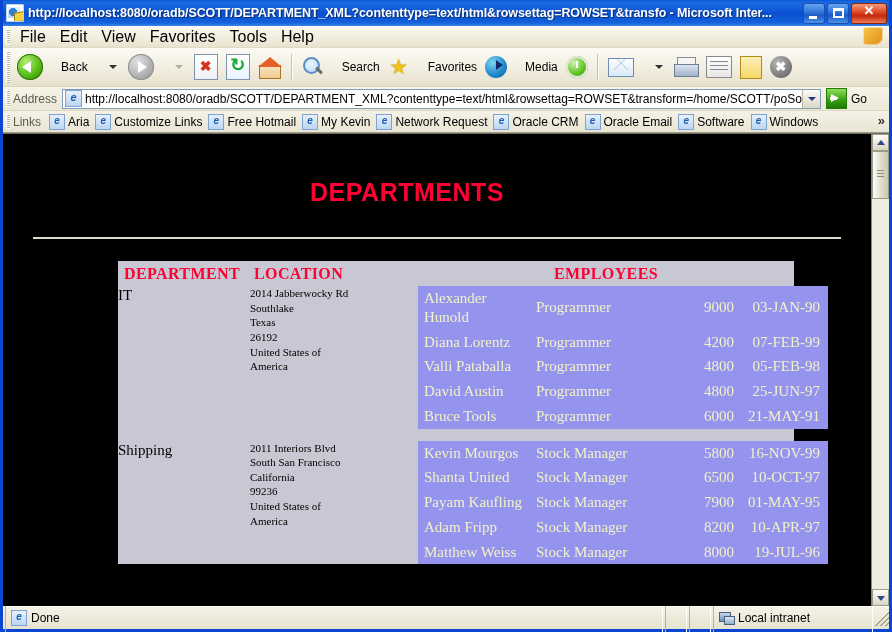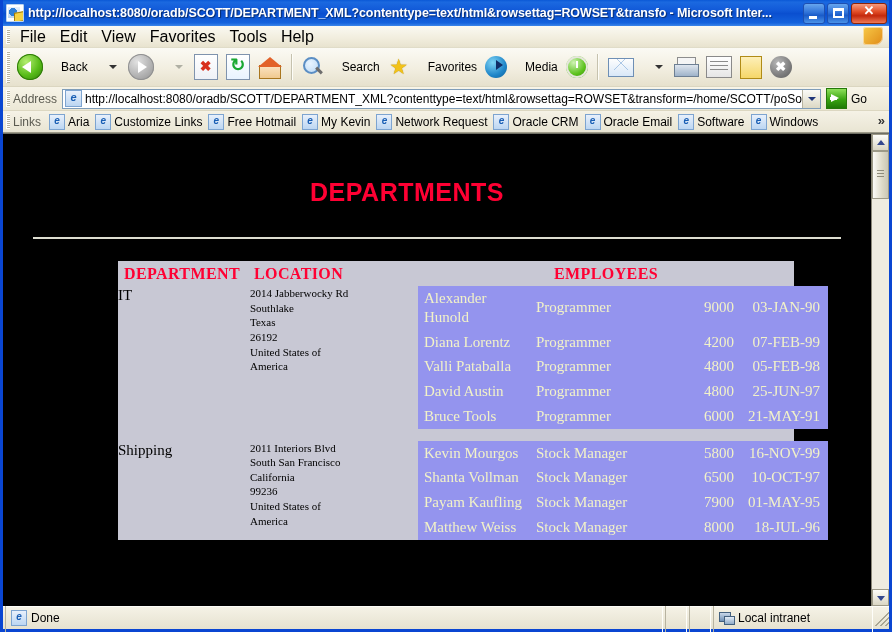--- a/index.html
+++ b/index.html
@@ -823,36 +823,42 @@
               <td class="dept-emp">
                 <table class="emp">
                   <tbody>
                     <tr>
                       <td class="e-name">Kevin Mourgos</td>
                       <td class="e-job">Stock Manager</td>
                       <td class="e-sal">5800</td>
                       <td class="e-date">16-NOV-99</td>
                     </tr>
                     <tr>
-                      <td class="e-name">Shanta Vollman</td>
+                      <td class="e-name">Shanta United</td>
                       <td class="e-job">Stock Manager</td>
                       <td class="e-sal">6500</td>
                       <td class="e-date">10-OCT-97</td>
                     </tr>
                     <tr>
                       <td class="e-name">Payam Kaufling</td>
                       <td class="e-job">Stock Manager</td>
                       <td class="e-sal">7900</td>
                       <td class="e-date">01-MAY-95</td>
                     </tr>
                     <tr>
+                      <td class="e-name">Adam Fripp</td>
+                      <td class="e-job">Stock Manager</td>
+                      <td class="e-sal">8200</td>
+                      <td class="e-date">10-APR-97</td>
+                    </tr>
+                    <tr>
                       <td class="e-name">Matthew Weiss</td>
                       <td class="e-job">Stock Manager</td>
                       <td class="e-sal">8000</td>
-                      <td class="e-date">18-JUL-96</td>
+                      <td class="e-date">19-JUL-96</td>
                     </tr>
                   </tbody>
                 </table>
               </td>
             </tr>
           </tbody>
         </table>
       </div>
     </div>
 

